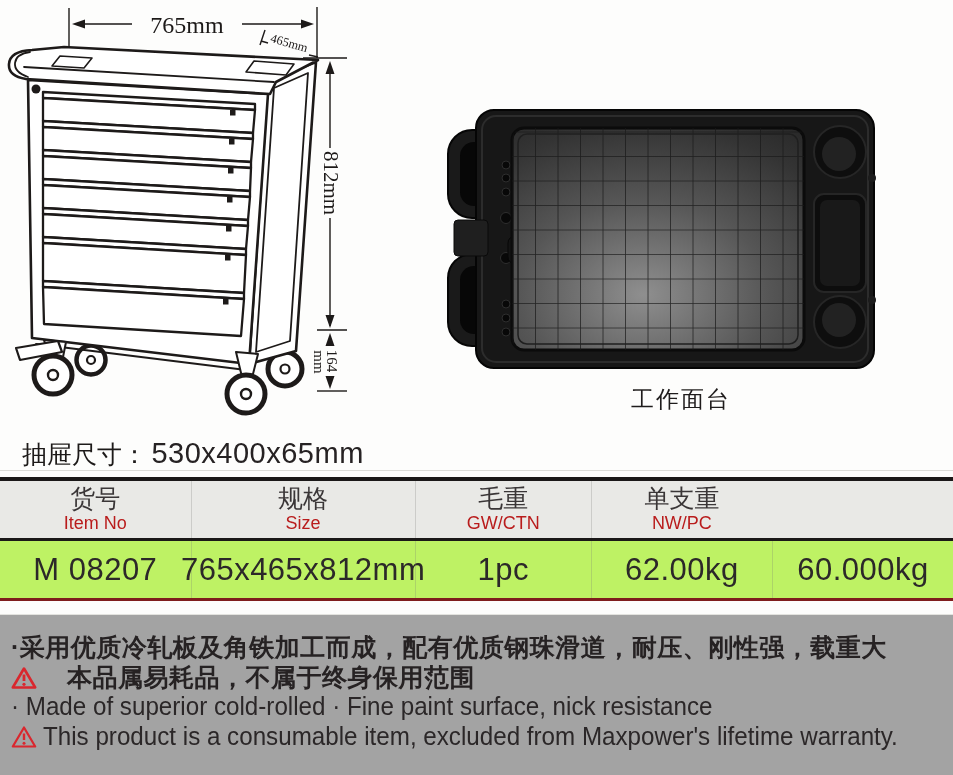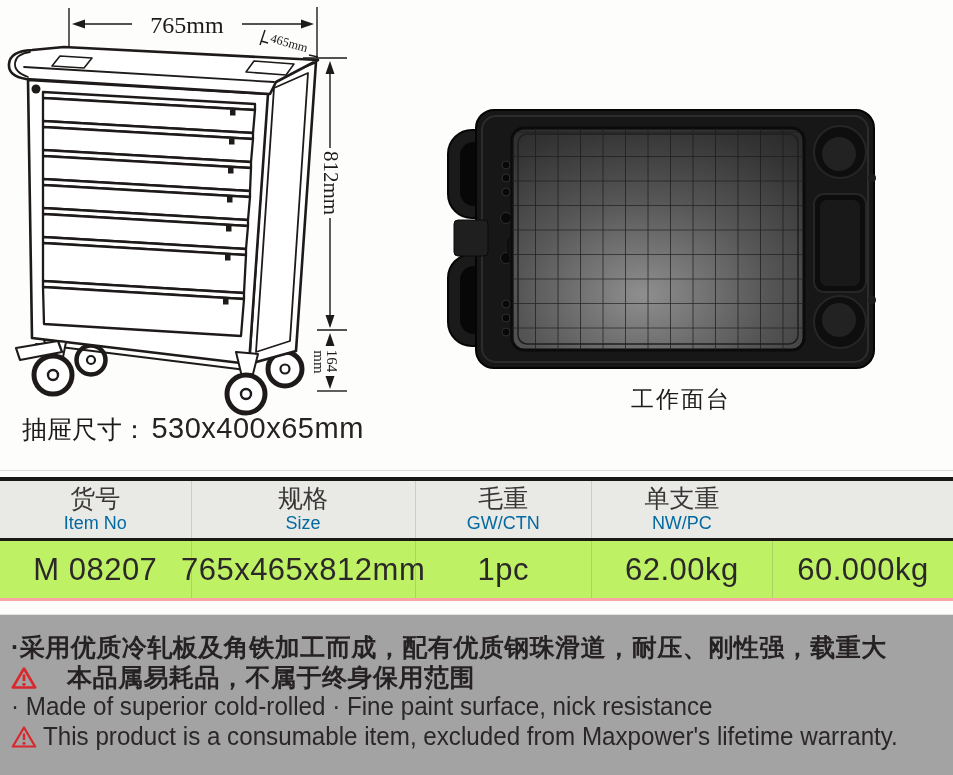--- a/index.html
+++ b/index.html
@@ -12,39 +12,39 @@
   .drawing{position:absolute;left:0;top:0;width:362px;height:430px;}
   .drawing svg{display:block;}
   .dim-serif{font-family:"Liberation Serif", serif;fill:#1d1a19;}
   
   .tray-block{position:absolute;left:446px;top:108px;width:434px;}
   .tray-caption{
     margin-top:10px;text-align:center;padding-left:36px;
     font-size:23px;letter-spacing:2px;color:#1f1c1c;font-weight:500;
   }
   
-  .drawer-size{position:absolute;left:22px;top:412px;white-space:nowrap;}
+  .drawer-size{position:absolute;left:22px;top:437px;white-space:nowrap;}
   .drawer-size .zh{font-family:"Liberation Serif", serif;font-size:25px;color:#1d1a19;}
   .drawer-size .val{font-size:29px;color:#262223;letter-spacing:0.5px;}
   .top-rule{position:absolute;left:0;top:470px;width:953px;height:1px;background:#dcdcd8;}
   
   .spec-table{
     position:absolute;left:0;top:477px;width:953px;
-    border-top:4px solid #1b1818;border-bottom:3px solid #fca5a5;
+    border-top:4px solid #1b1818;border-bottom:3px solid #7f1d1d;
   }
   .trow{display:grid;grid-template-columns:20% 23.5% 18.5% 19% 19%;}
   .thead{background:#e9e9e6;border-bottom:3px solid #1b1818;height:57px;}
   .tbody{background:#bef264;height:57px;}
   .th,.td{
     display:flex;flex-direction:column;align-items:center;justify-content:center;
     border-left:1px solid rgba(120,120,115,0.25);
   }
   .th:first-child,.td:first-child{border-left:none;}
   .th .zh{font-size:25px;color:#3a3637;line-height:1.1;}
-  .th .en{font-size:18px;color:#0369a1;line-height:1.15;}
+  .th .en{font-size:18px;color:#b91c1c;line-height:1.15;}
   .td{font-size:31px;color:#2c2829;letter-spacing:0.5px;}
   
   .notes{
     position:absolute;left:0;top:614px;width:953px;height:161px;
     background:#a3a3a3;border-top:1px solid #e3e3df;
   }
   .note-line{position:absolute;left:11px;white-space:nowrap;display:flex;align-items:center;}
   .note-zh{font-size:25px;font-weight:600;color:#262223;letter-spacing:0.5px;}
   .note-en{font-size:26px;font-weight:400;color:#2b2728;}
   .squeeze{display:inline-block;transform:scaleX(0.93);transform-origin:left center;}

